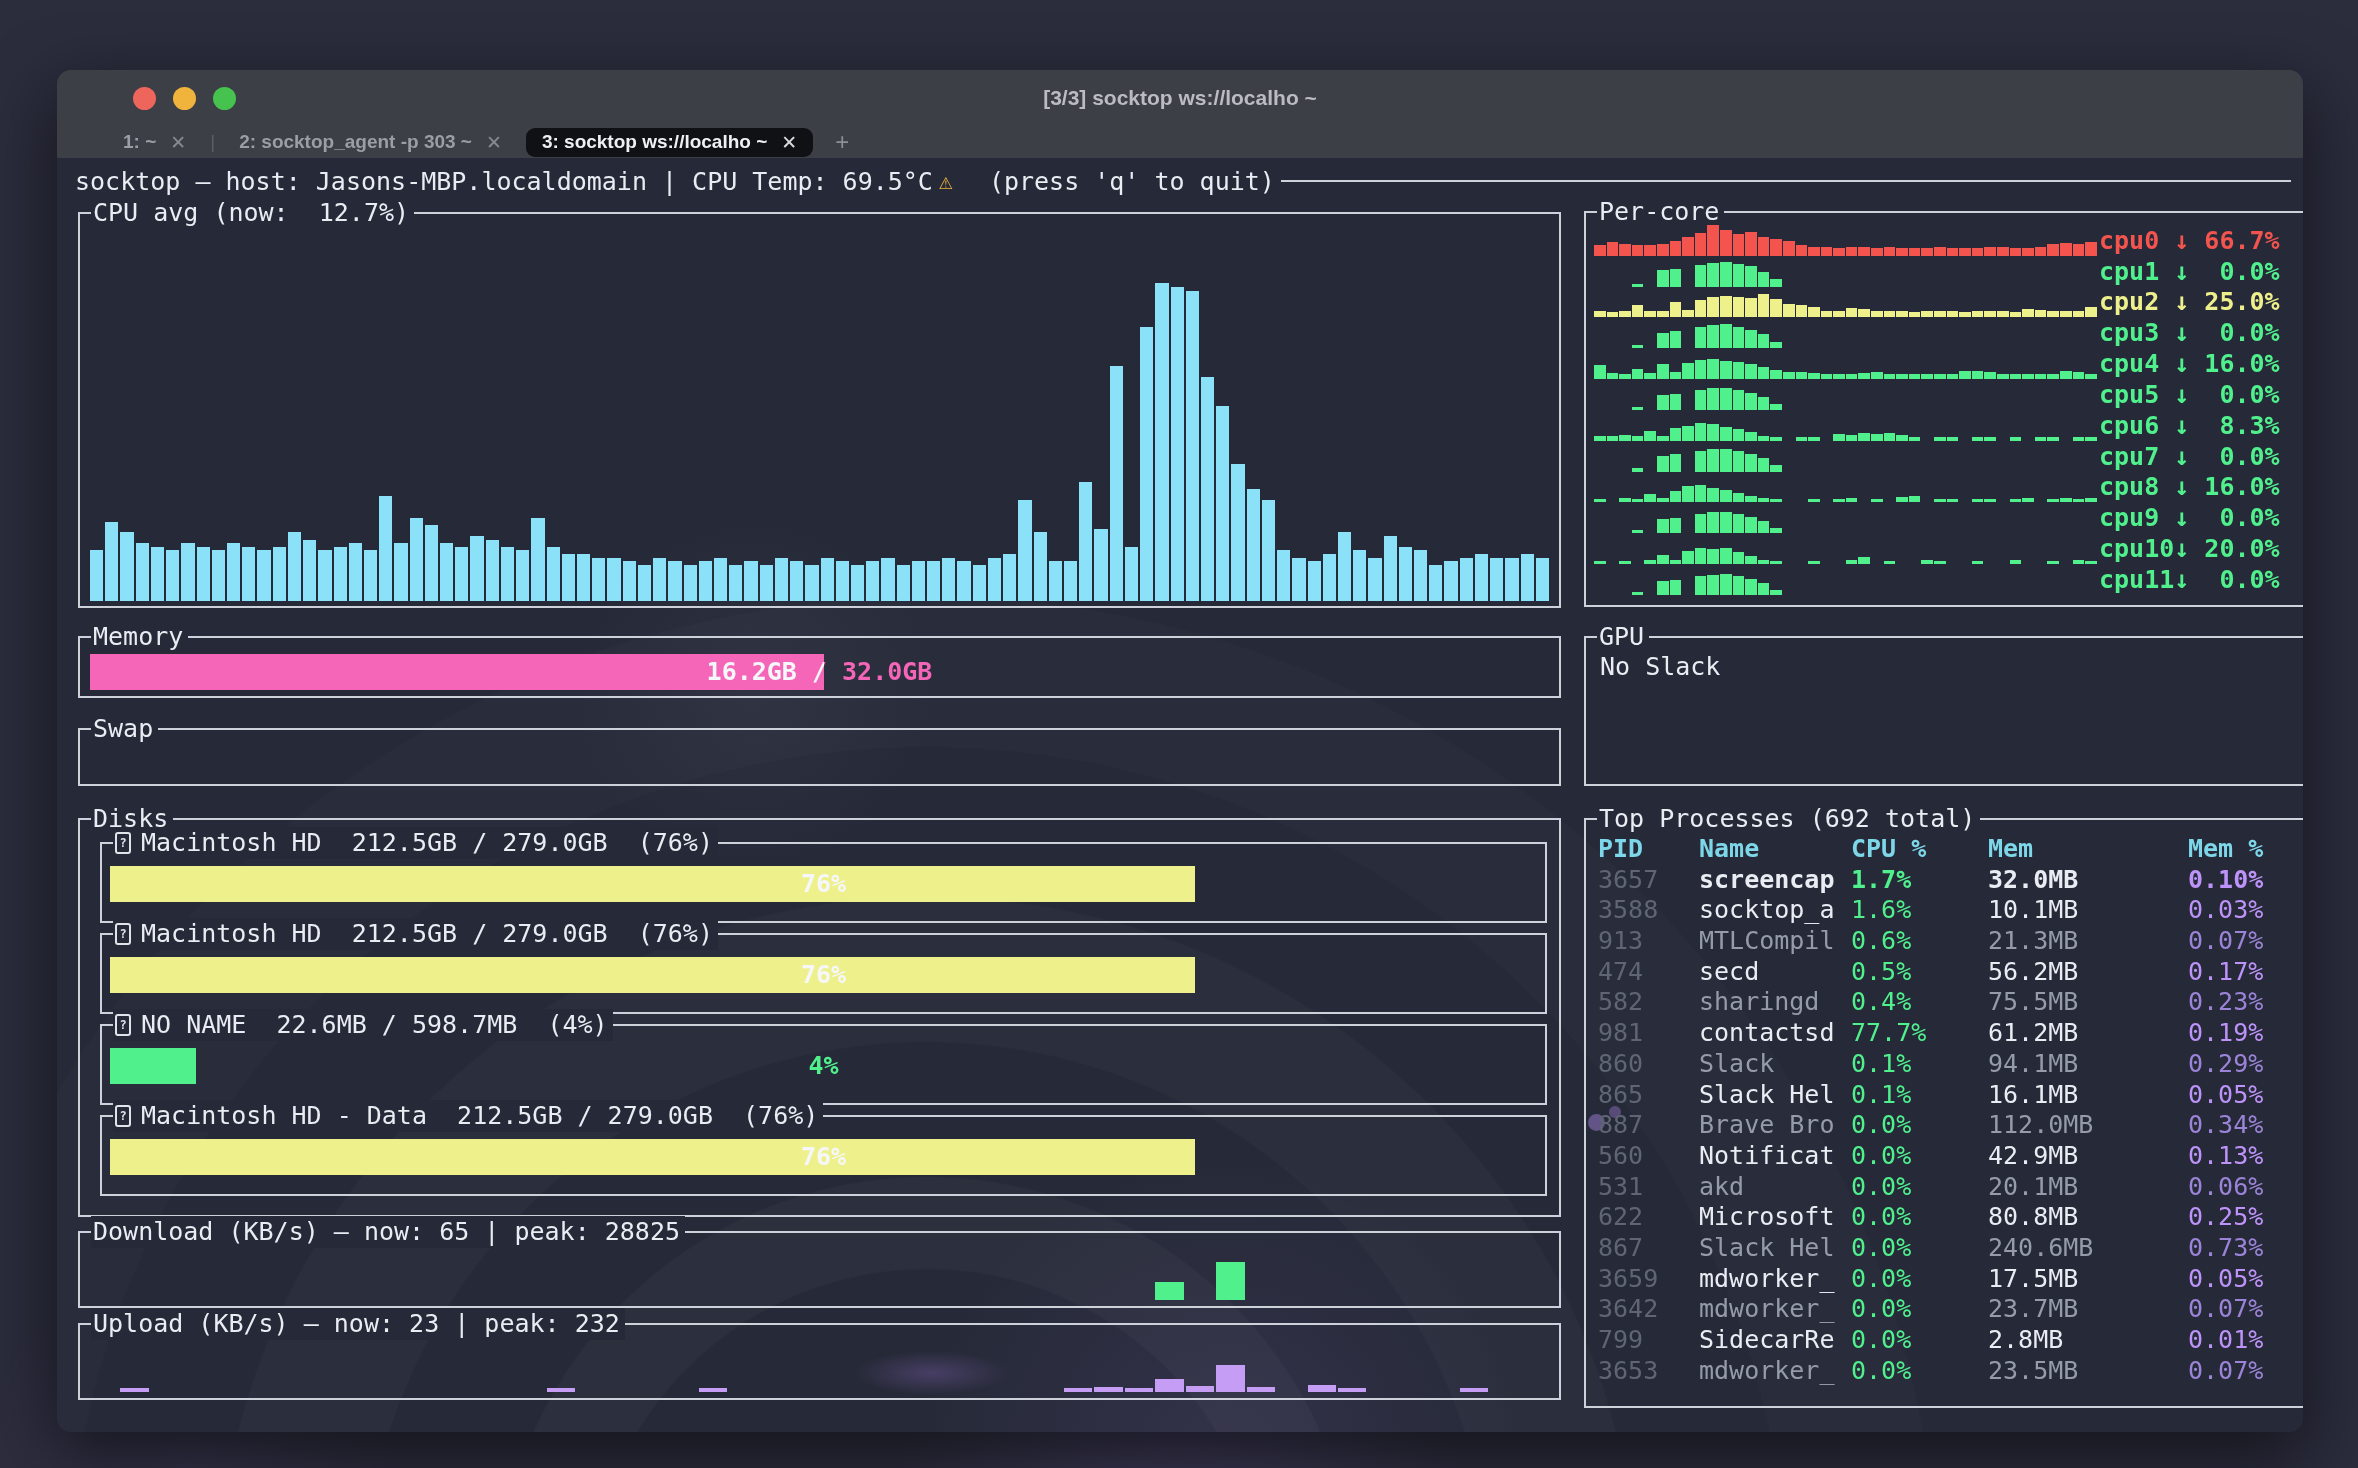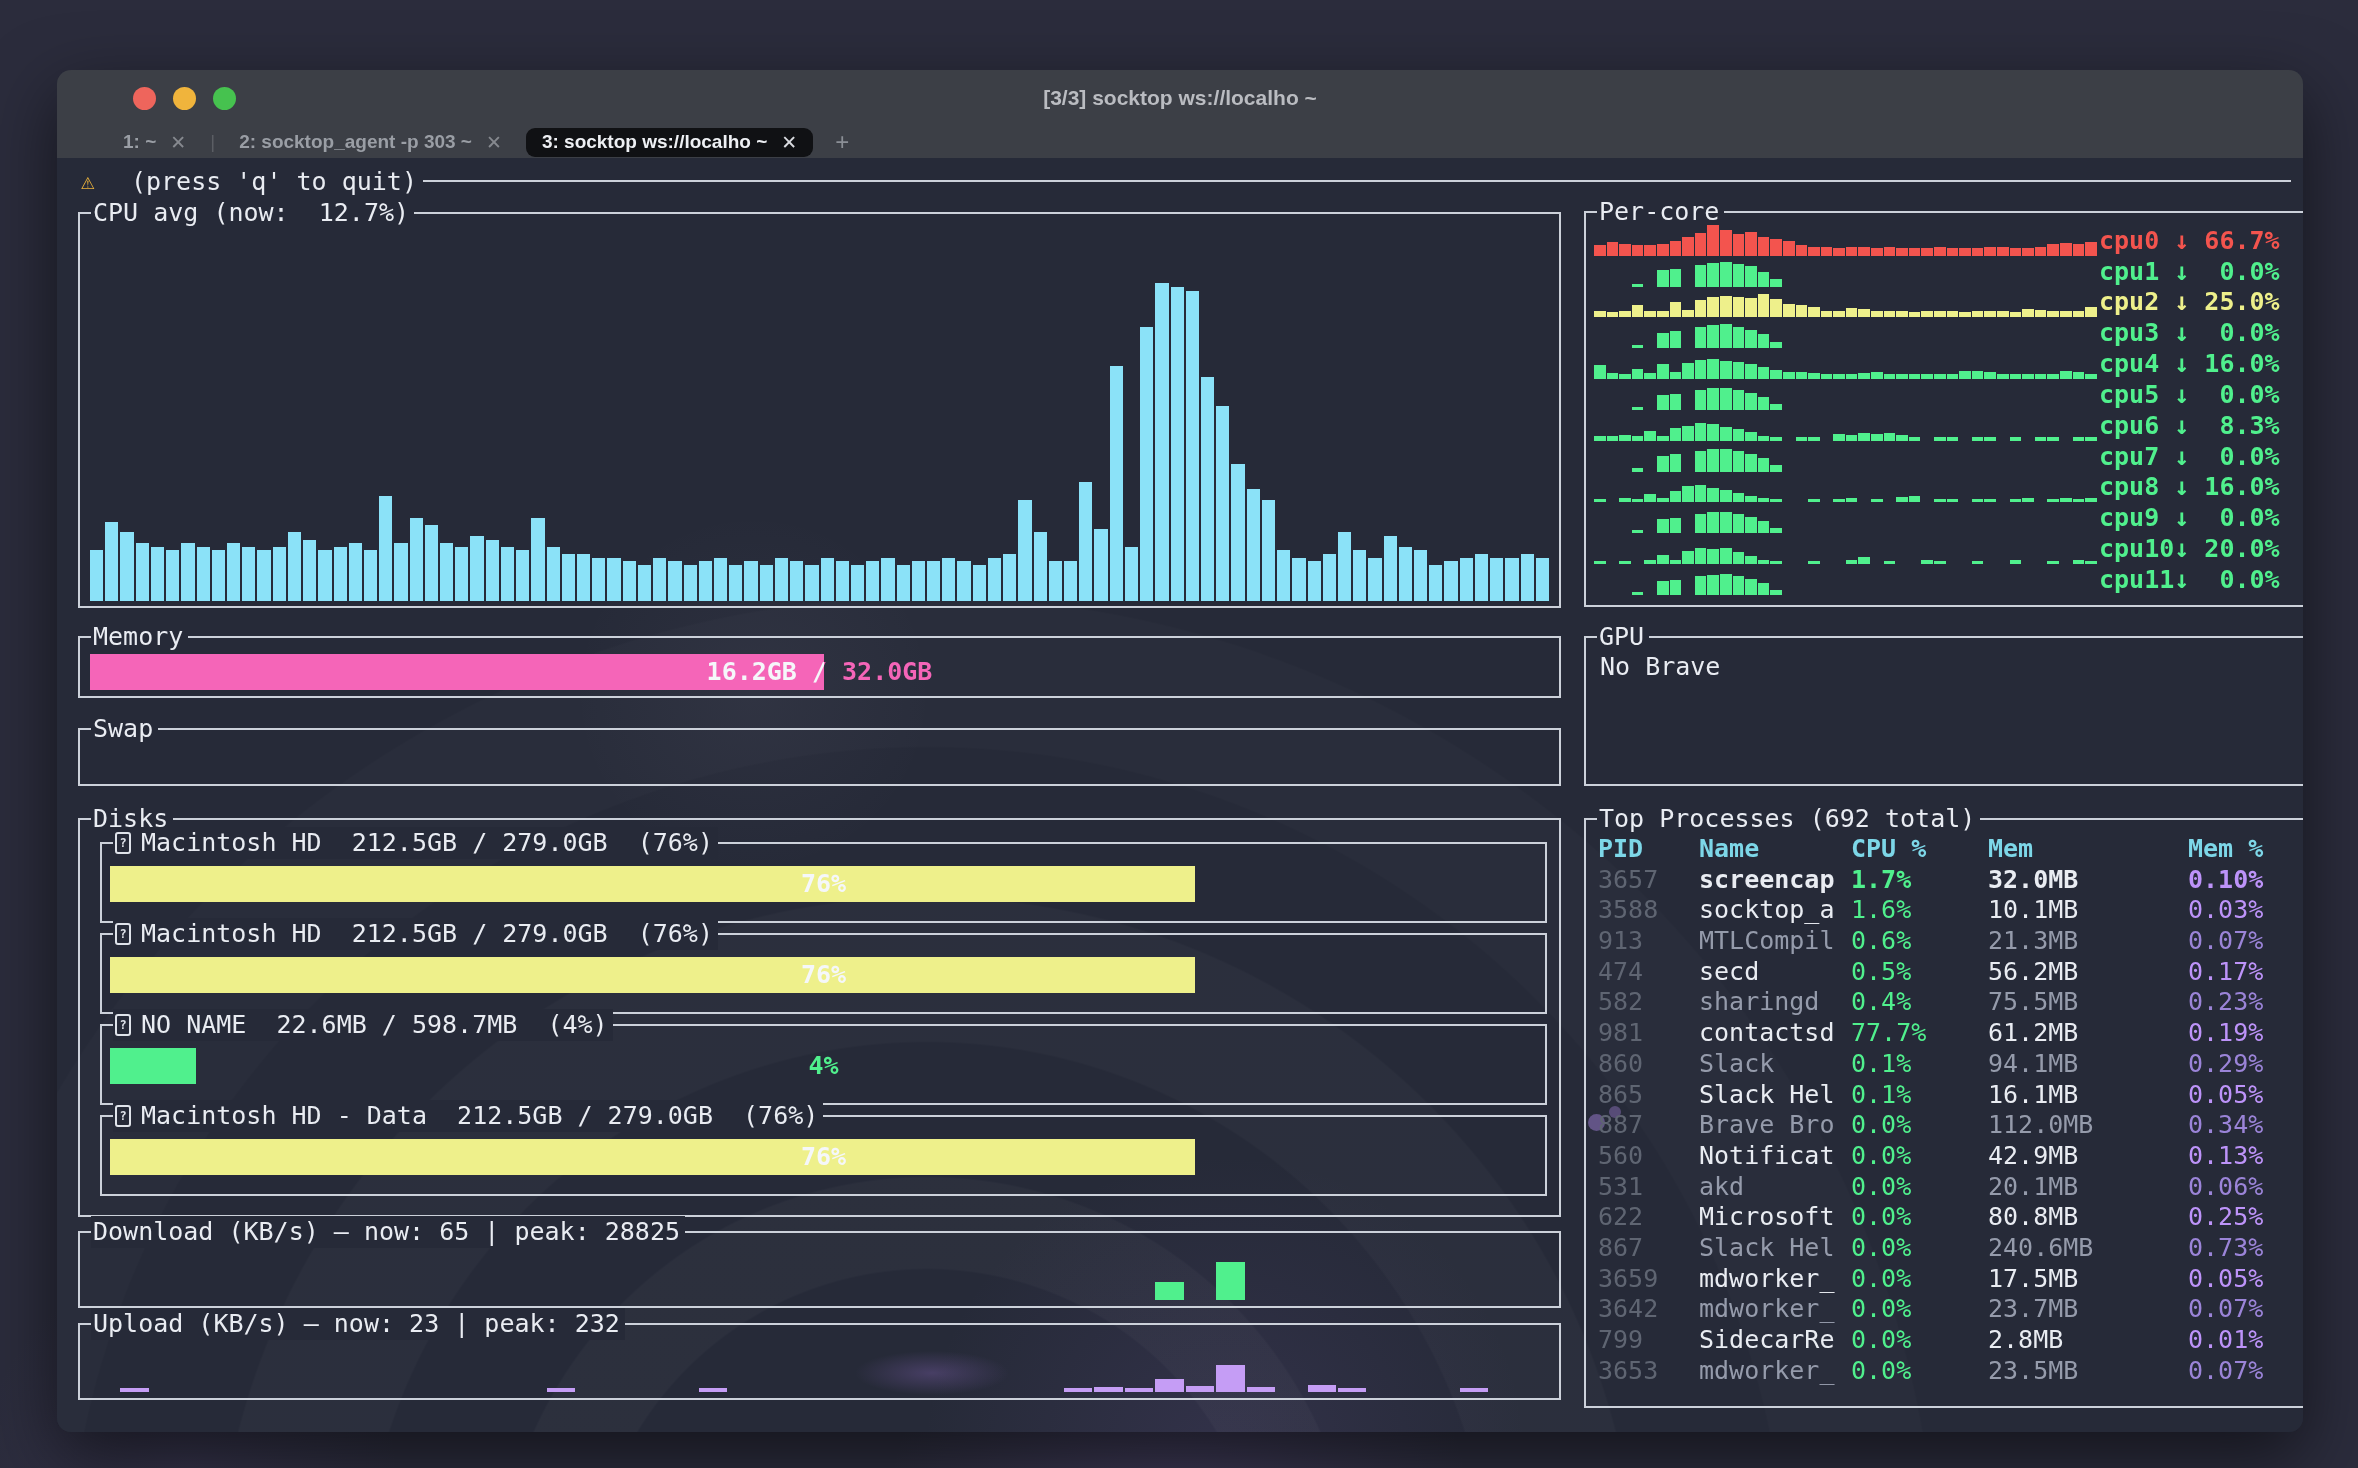--- a/index.html
+++ b/index.html
@@ -136,20 +136,21 @@
     </div>
     <div class="newtab">+</div>
   </div>
 
   <div class="term">
     <div class="wp-bat"></div>
     <div class="wp-dot1"></div>
     <div class="wp-dot2"></div>
 
     <div class="hline">
+      <span>socktop — host: Jasons-MBP.localdomain | CPU Temp: 69.5°C</span>
       <span class="warn">⚠</span>
       <span>  (press 'q' to quit)</span>
       <span class="rule"></span>
     </div>
 
     <div class="panel p-cpu">
       <span class="ptitle">CPU avg (now:  12.7%)</span>
       <div class="bars">
           <i style="height: 14%; min-height: 3px; background: rgb(139, 226, 248);"></i>
           <i style="height: 22%; min-height: 3px; background: rgb(139, 226, 248);"></i>
@@ -805,21 +806,21 @@
         <span class="mlabel over" style="clip-path: inset(0px 49.7% 0px 0px);">16.2GB / 32.0GB</span>
       </div>
     </div>
 
     <div class="panel p-swap">
       <span class="ptitle">Swap</span>
     </div>
 
     <div class="panel p-gpu">
       <span class="ptitle">GPU</span>
-      <div class="gpu-text">No Brave</div>
+      <div class="gpu-text">No Slack</div>
     </div>
 
     <div class="panel p-disks">
       <span class="ptitle">Disks</span>
       <div id="disk-list">
           <div class="disk" style="top: 22px;">
             <span class="ptitle disk-title"><span class="tofu">?</span><span>Macintosh HD  212.5GB / 279.0GB  (76%)</span></span>
             <div class="meter">
               <div class="fill" style="width: 76%; background: rgb(238, 240, 139);"></div>
               <span class="mlabel base" style="color: rgb(238, 240, 139);">76%</span>

